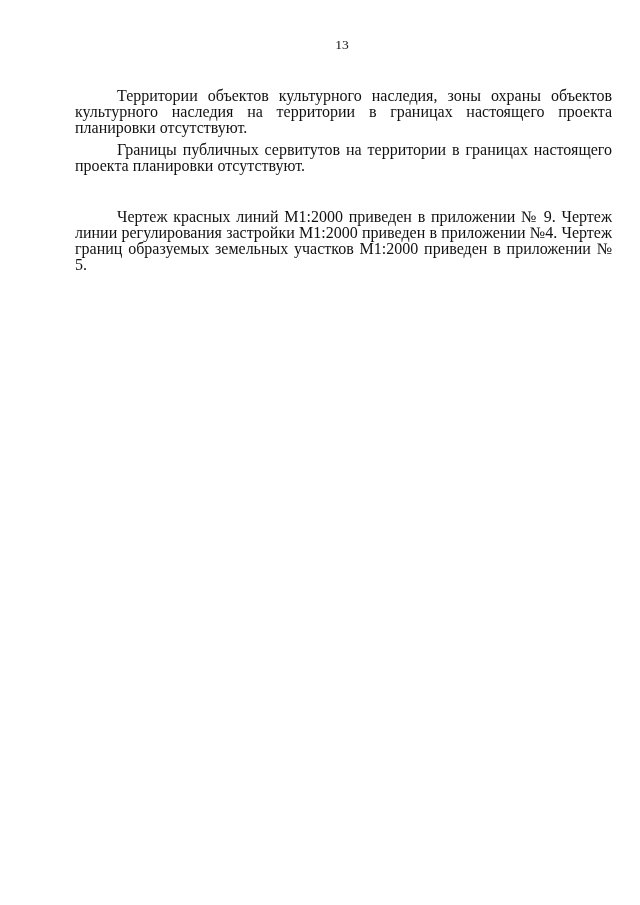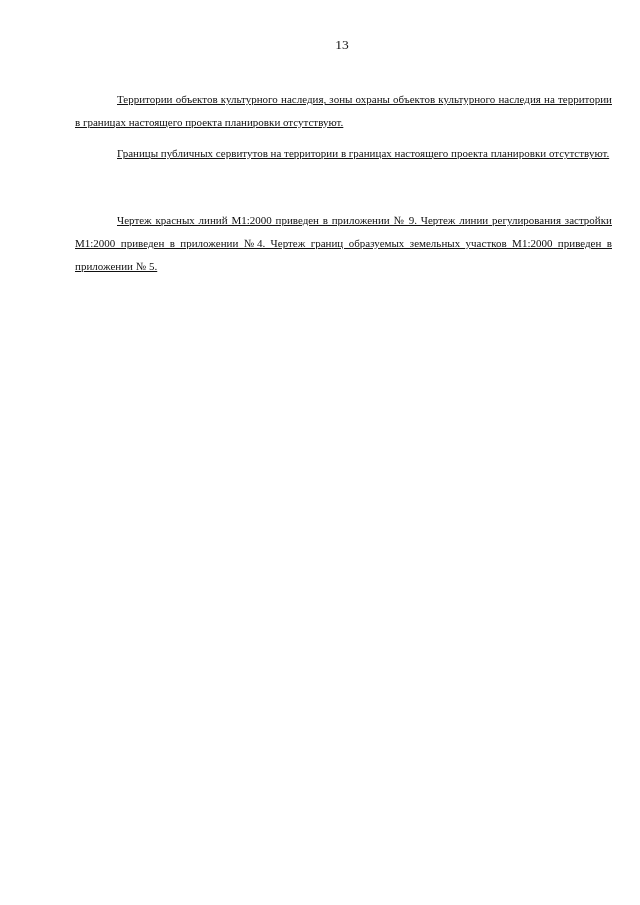--- a/index.html
+++ b/index.html
@@ -1,20 +1,20 @@
 <!DOCTYPE html>
 <html><head>
 <meta charset="utf-8">
 <style>
   html, body { margin:0; padding:0; background:#ffffff; }
   body { width:640px; height:905px; position:relative; overflow:hidden;
          font-family:"Liberation Serif", "DejaVu Serif", serif; color:#111; }
   .page-number { position:absolute; top:37px; left:0; width:684px; text-align:center; font-size:13.5px; }
-  .para { position:absolute; left:75px; width:537px; font-size:11px; line-height:23px;
-          text-align:justify; text-indent:42px; margin:0;text-decoration:underline; }
+  .para { position:absolute; left:75px; width:537px; font-size:16px; line-height:16px;
+          text-align:justify; text-indent:42px; margin:0; }
   #p1 { top:88px; }
   #p2 { top:142px; }
   #p3 { top:209px; }
 </style>
 </head>
 <body>
 
 <div>
   <div class="page-number">13</div>
   <p class="para" id="p1">Территории объектов культурного наследия, зоны охраны объектов культурного наследия на территории в границах настоящего проекта планировки отсутствуют.</p>

